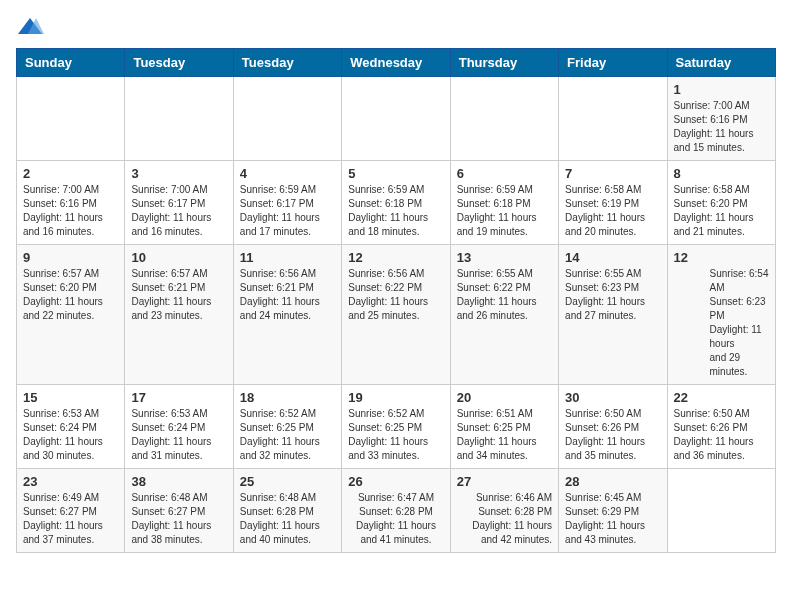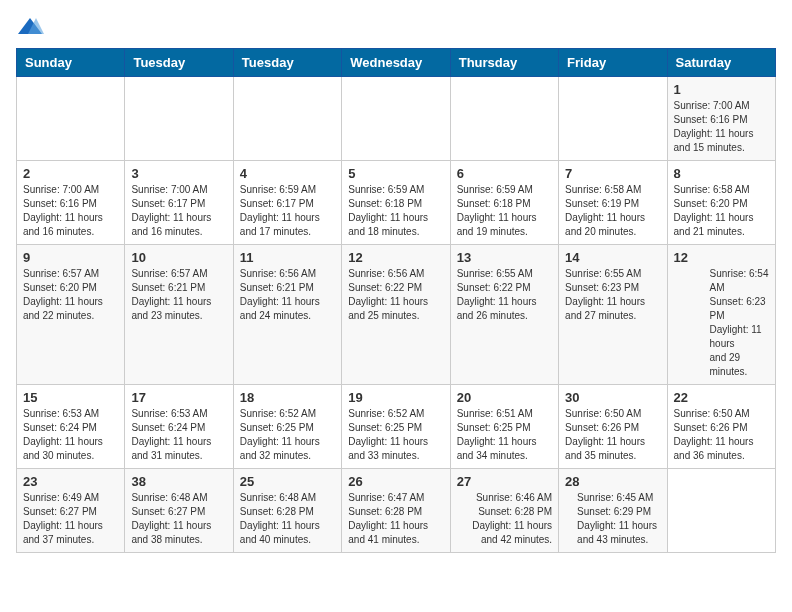--- a/index.html
+++ b/index.html
@@ -291,35 +291,35 @@
         </td>
         <td>
           <span class="day-num">25</span>
           <div class="day-info" style="white-space: pre-line;">Sunrise: 6:48 AM
 Sunset: 6:28 PM
 Daylight: 11 hours
 and 40 minutes.</div>
         </td>
         <td>
           <span class="day-num">26</span>
-          <div class="day-info" style="white-space: pre-line;">Sunrise: 6:47 AM
+          <div class="day-info" style="white-space: pre-line; text-align: center;">Sunrise: 6:47 AM
 Sunset: 6:28 PM
 Daylight: 11 hours
 and 41 minutes.</div>
         </td>
         <td>
           <span class="day-num">27</span>
           <div class="day-info" style="white-space: pre-line; text-align: right;">Sunrise: 6:46 AM
 Sunset: 6:28 PM
 Daylight: 11 hours
 and 42 minutes.</div>
         </td>
         <td>
           <span class="day-num">28</span>
-          <div class="day-info" style="white-space: pre-line; margin-left: 12px;">Sunrise: 6:45 AM
+          <div class="day-info" style="white-space: pre-line;">Sunrise: 6:45 AM
 Sunset: 6:29 PM
 Daylight: 11 hours
 and 43 minutes.</div>
         </td>
         <td class="empty-cell"></td>
       </tr>
     </tbody>
 </table>
 
 </body></html>

